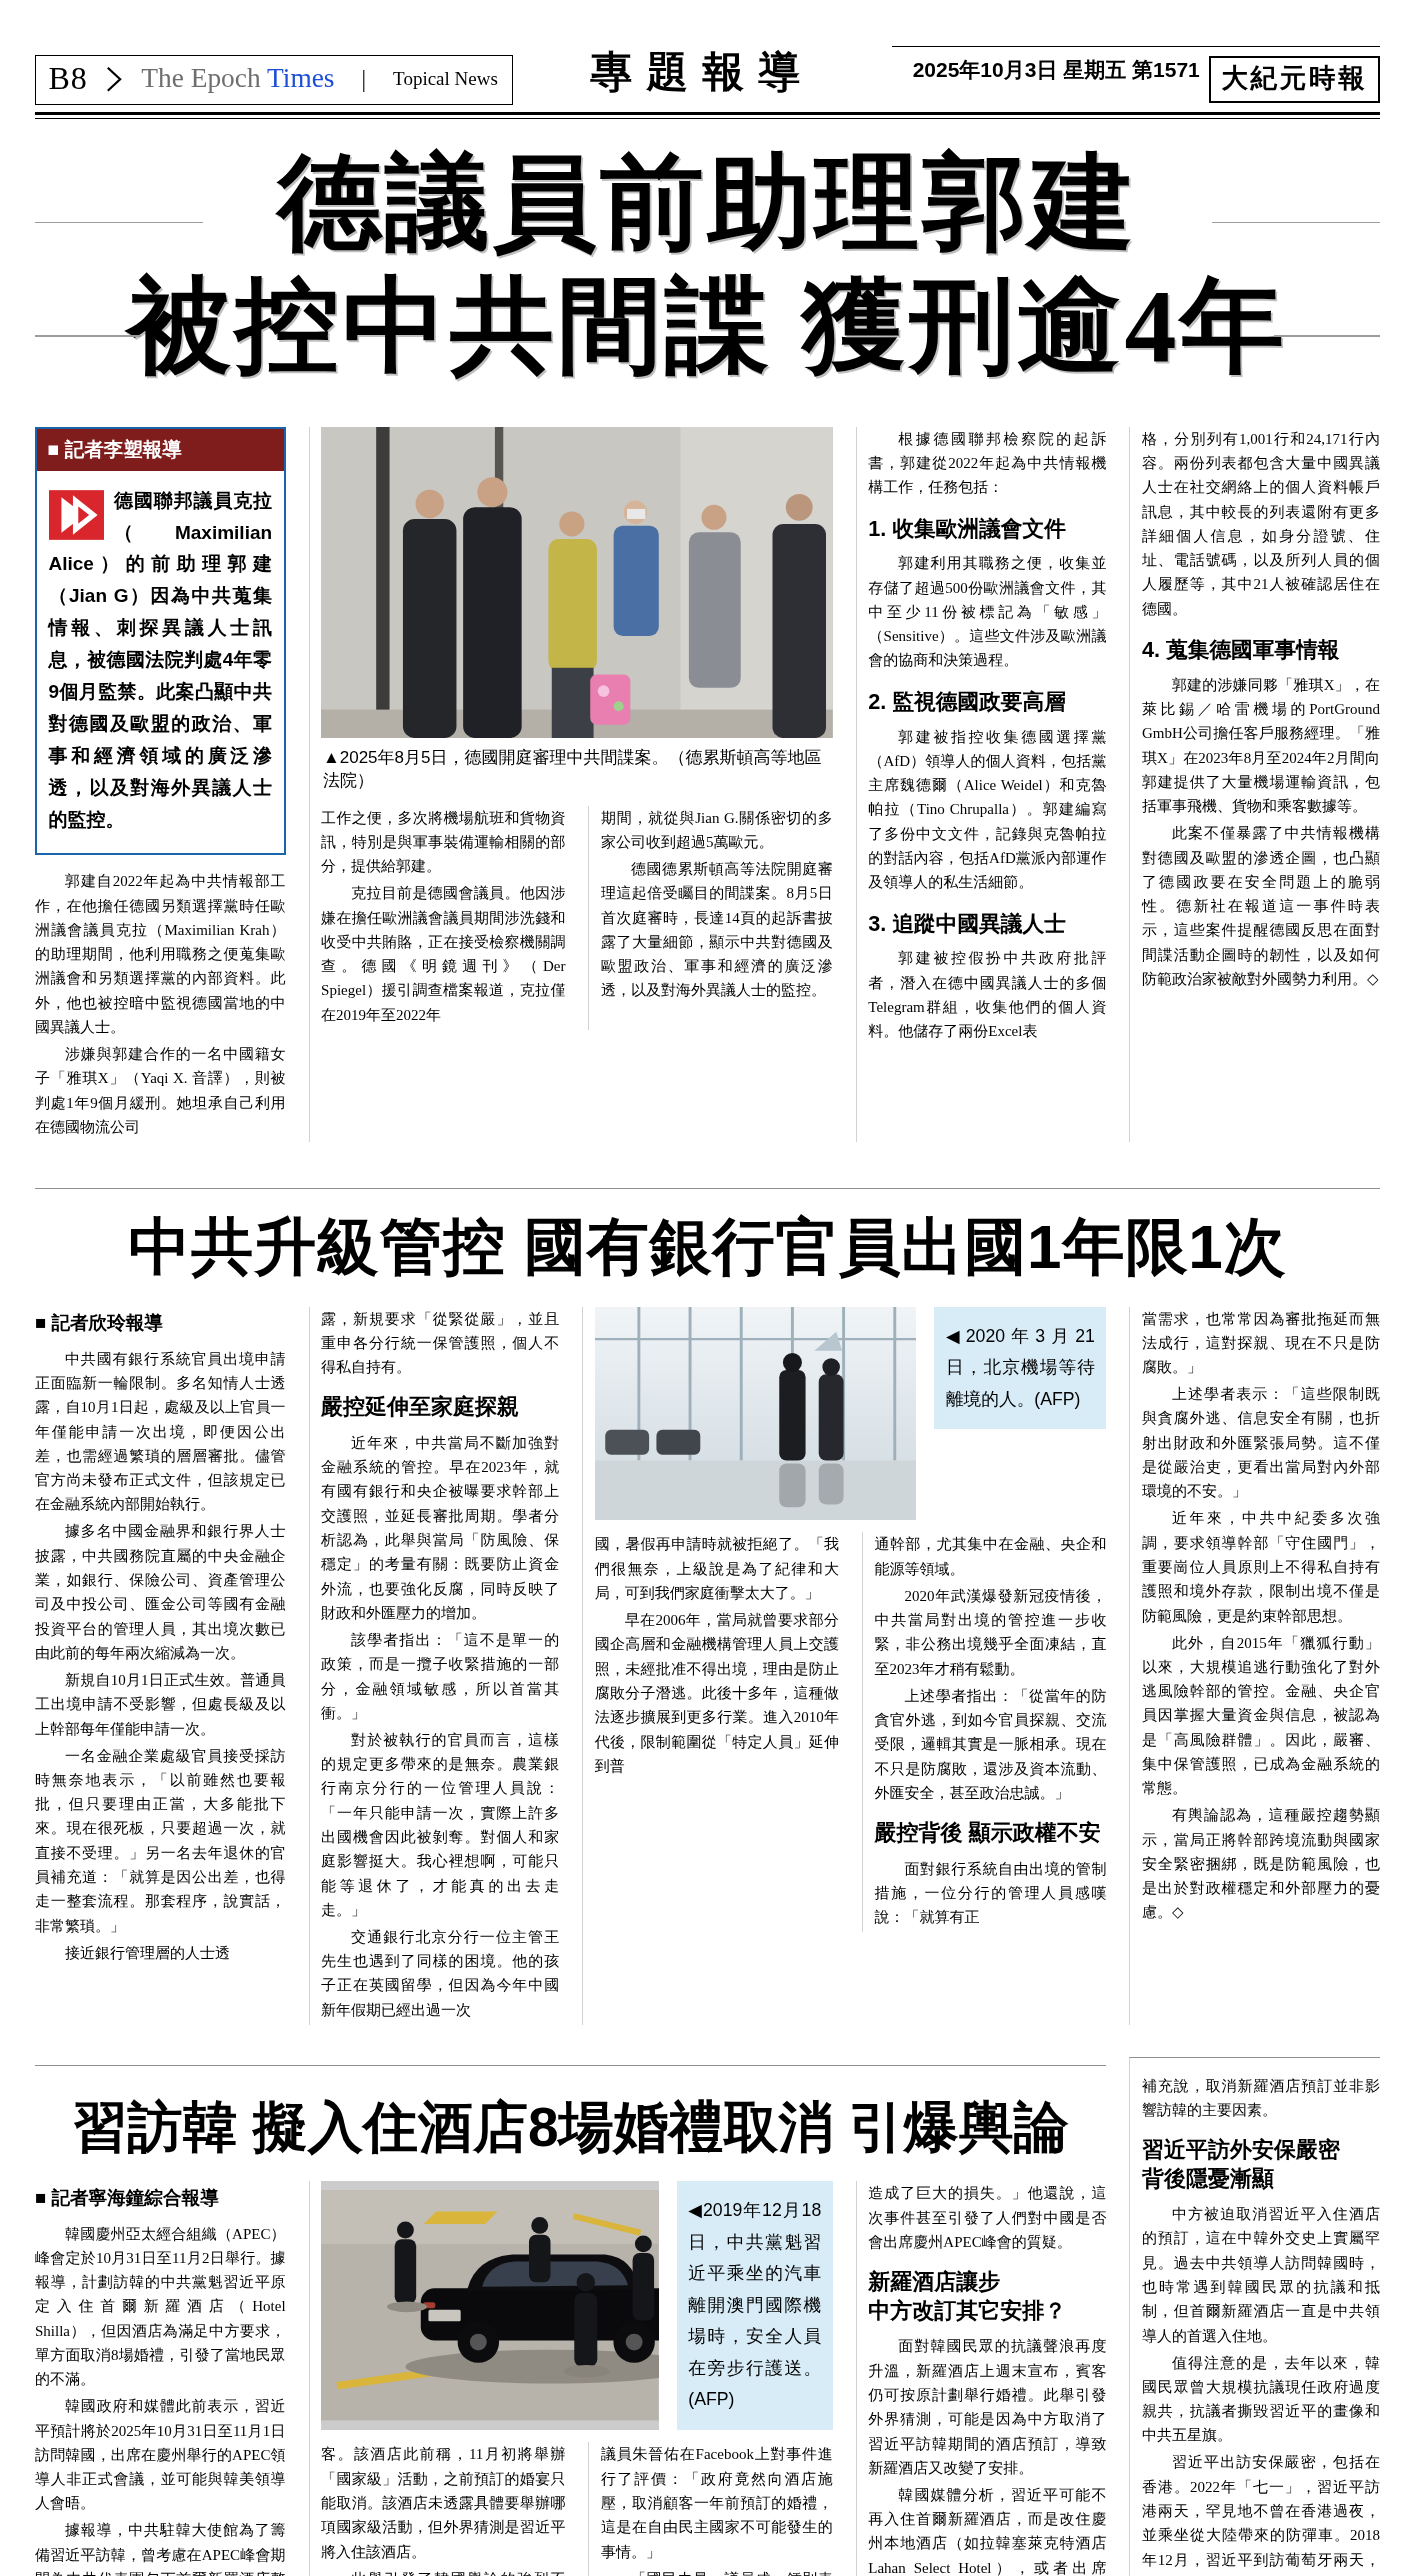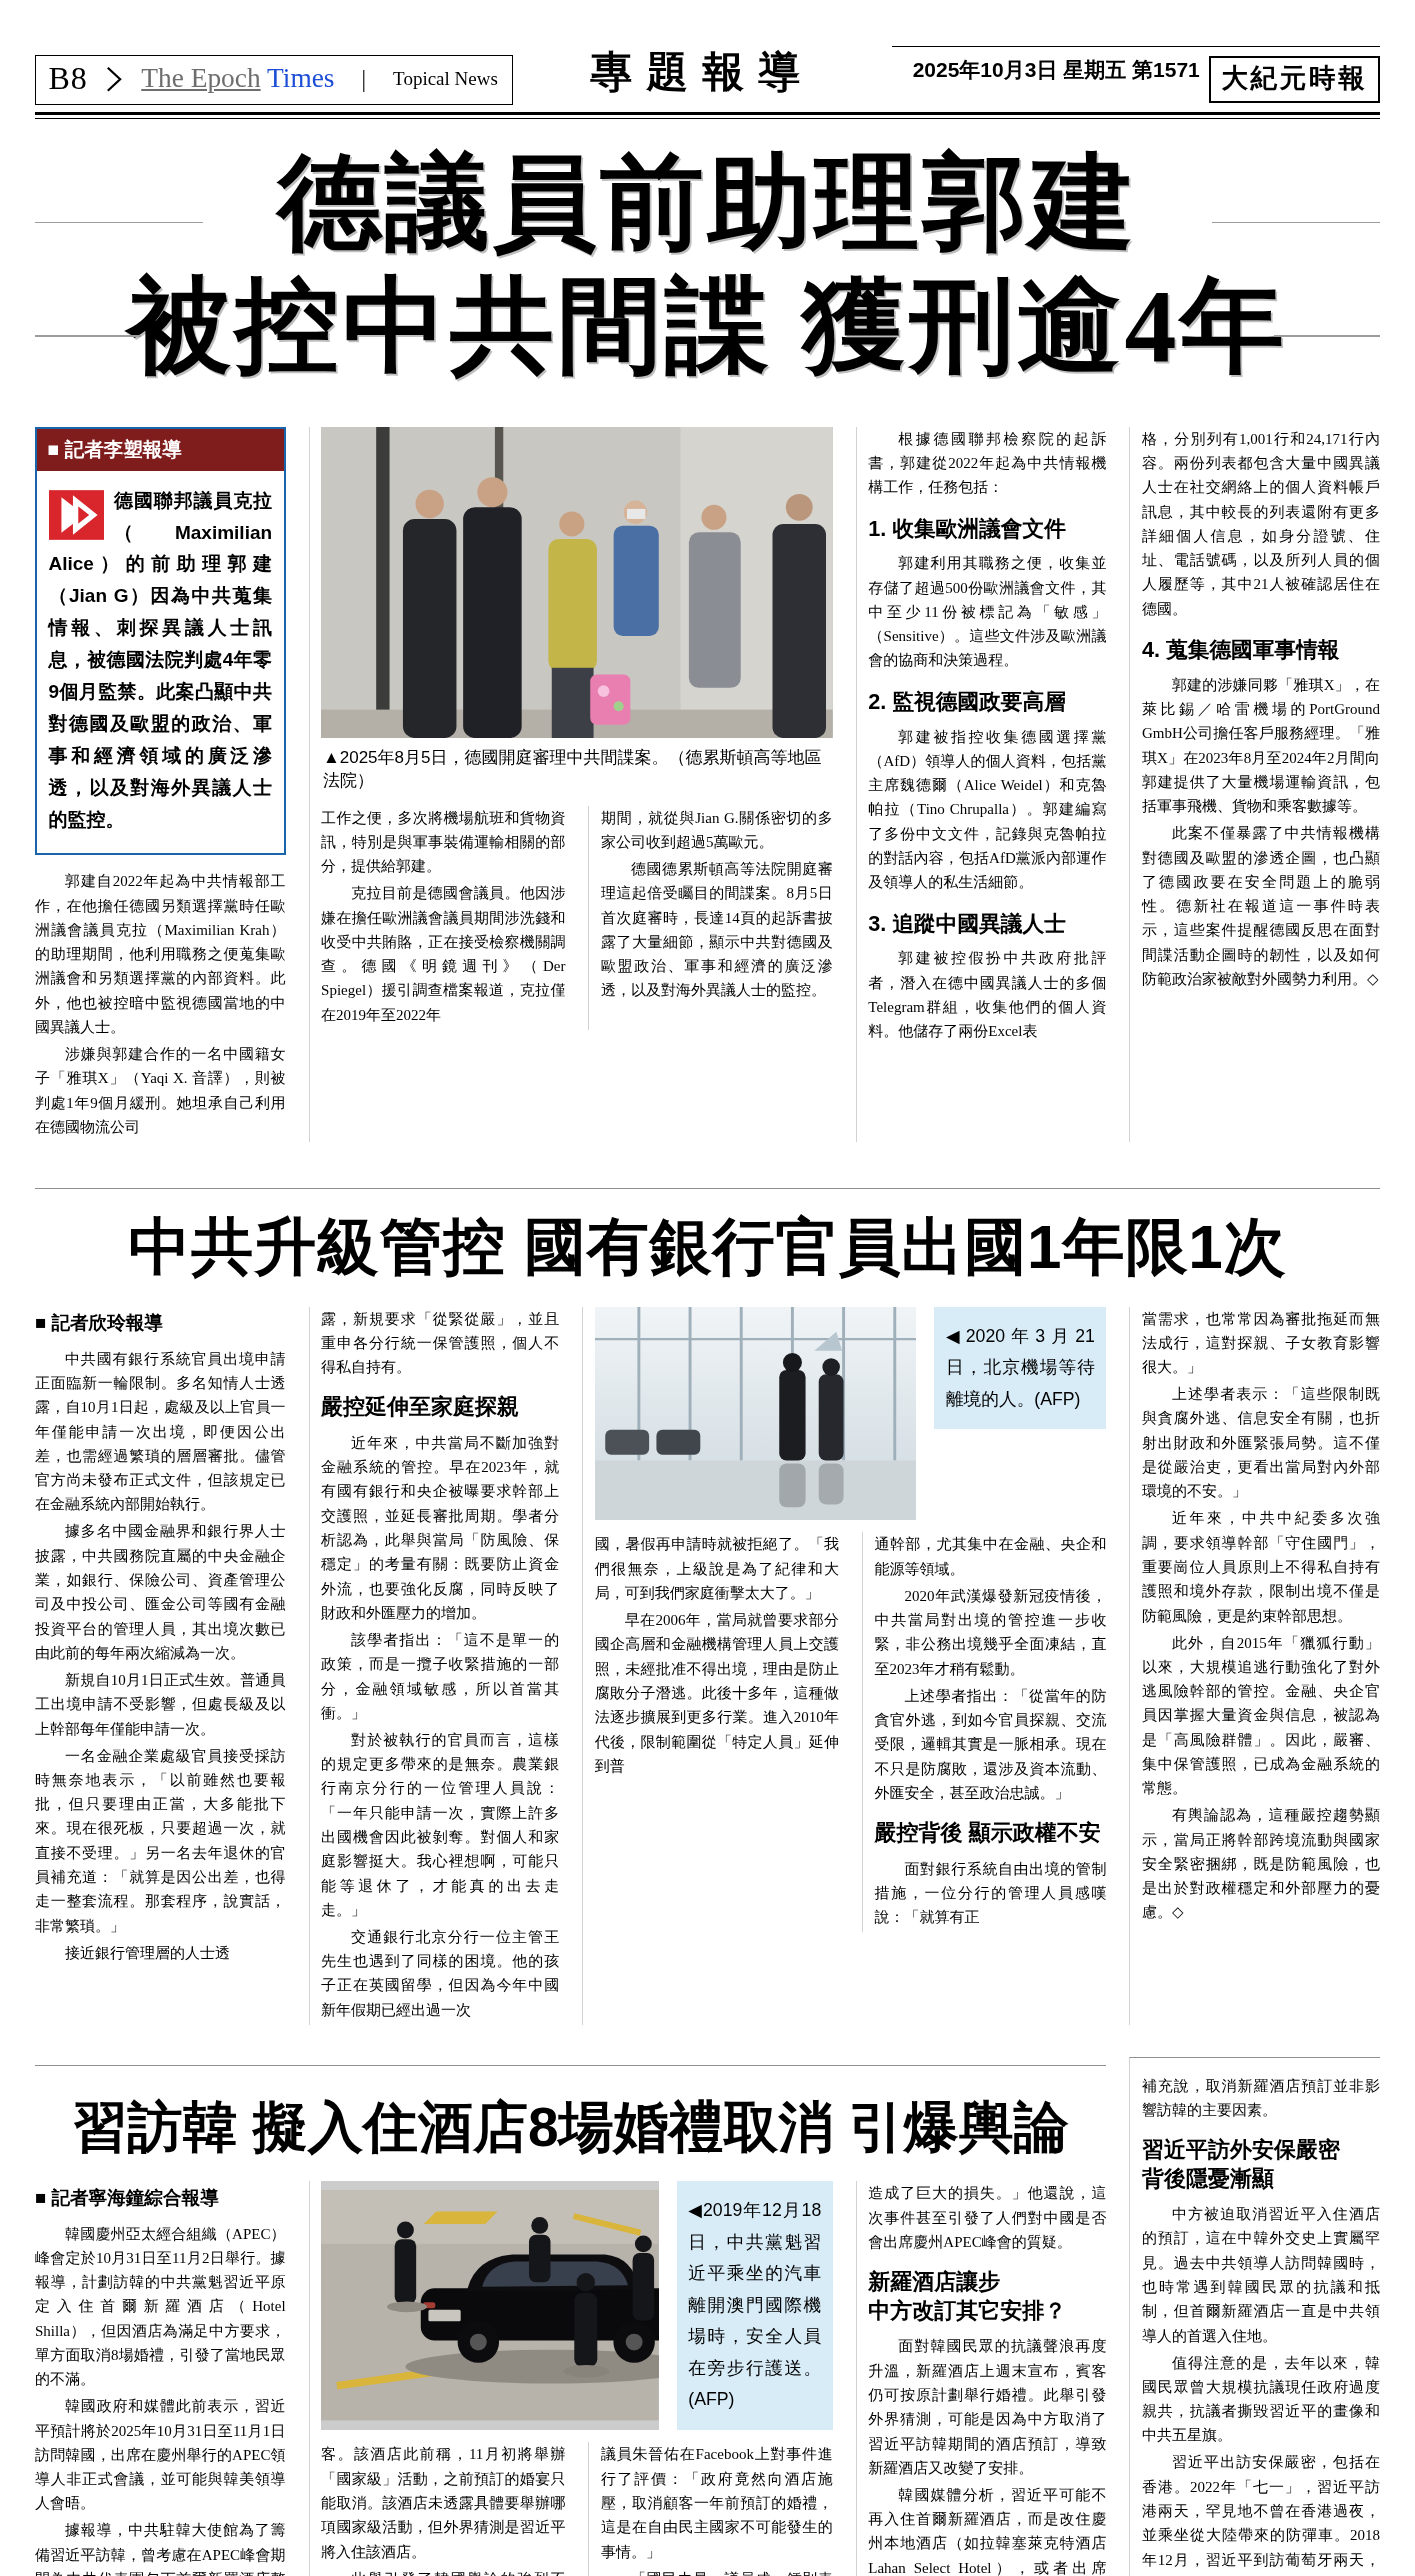--- a/index.html
+++ b/index.html
@@ -5,21 +5,21 @@
   html,body{margin:0;padding:0;background:#fff;color:#000;}
   body{width:1415px;height:2576px;overflow:hidden;font-family:"Liberation Serif","DejaVu Serif",serif;}
   .mx{margin-left:35px;margin-right:35px;}
 
   
   .hdr{display:flex;align-items:flex-end;justify-content:space-between;padding-top:46px;}
   .hdr-leftbox{display:flex;align-items:center;gap:18px;border:1.8px solid #000;padding:4.4px 14px 6.2px 12.4px;}
   .hdr-pageno{font-size:32px;letter-spacing:0.9px;}
   .chev{width:17.7px;height:26.5px;}
   .men{font-size:27.4px;}
-  .men .g1{color:#6e6e6e;text-decoration:underline;}
+  .men .g1{color:#6e6e6e;}
   .men .g2{color:#1d4ed8;}
   .pipe{font-size:25px;margin:0 8.8px;color:#222;}
   .men-topical{font-size:19px;}
   .hdr-center{font-size:42px;font-weight:700;letter-spacing:14px;transform:translateY(-5.3px);}
   .hdr-right{display:flex;align-items:flex-start;gap:9px;border-top:1.8px solid #000;padding:8.8px 0 1.8px 21px;}
   .dateline{font-family:"Liberation Sans","DejaVu Sans",sans-serif;font-weight:800;font-size:21px;}
   .cnlogo{border:2.2px solid #000;padding:2.7px 10.6px 4.4px;font-weight:900;font-size:26.5px;letter-spacing:2.7px;}
   .hrule{margin-top:7px;border-top:3.5px solid #000;border-bottom:1.3px solid #000;height:3.5px;}
 
   
@@ -239,21 +239,21 @@
         <p class="b noind">通幹部，尤其集中在金融、央企和能源等領域。</p>
         <p class="b">2020年武漢爆發新冠疫情後，中共當局對出境的管控進一步收緊，非公務出境幾乎全面凍結，直至2023年才稍有鬆動。</p>
         <p class="b">上述學者指出：「從當年的防貪官外逃，到如今官員探親、交流受限，邏輯其實是一脈相承。現在不只是防腐敗，還涉及資本流動、外匯安全，甚至政治忠誠。」</p>
         <div class="shead">嚴控背後 顯示政權不安</div>
         <p class="b">面對銀行系統自由出境的管制措施，一位分行的管理人員感嘆說：「就算有正</p>
       </div>
     </div>
   </div>
 
   <div class="vr">
-    <p class="b noind">當需求，也常常因為審批拖延而無法成行，這對探親、子女教育影響很大。」</p>
+    <p class="b noind">當需求，也常常因為審批拖延而無法成行，這對探親、現在不只是防腐敗。」</p>
     <p class="b">上述學者表示：「這些限制既與貪腐外逃、信息安全有關，也折射出財政和外匯緊張局勢。這不僅是從嚴治吏，更看出當局對內外部環境的不安。」</p>
     <p class="b">近年來，中共中紀委多次強調，要求領導幹部「守住國門」，重要崗位人員原則上不得私自持有護照和境外存款，限制出境不僅是防範風險，更是約束幹部思想。</p>
     <p class="b">此外，自2015年「獵狐行動」以來，大規模追逃行動強化了對外逃風險幹部的管控。金融、央企官員因掌握大量資金與信息，被認為是「高風險群體」。因此，嚴審、集中保管護照，已成為金融系統的常態。</p>
     <p class="b">有輿論認為，這種嚴控趨勢顯示，當局正將幹部跨境流動與國家安全緊密捆綁，既是防範風險，也是出於對政權穩定和外部壓力的憂慮。◇</p>
   </div>
 </section>
 
 <section class="art a3 mx" style="margin-top:23px;">
   <h2 class="bighead3">習訪韓 擬入住酒店8場婚禮取消 引爆輿論</h2>
 

